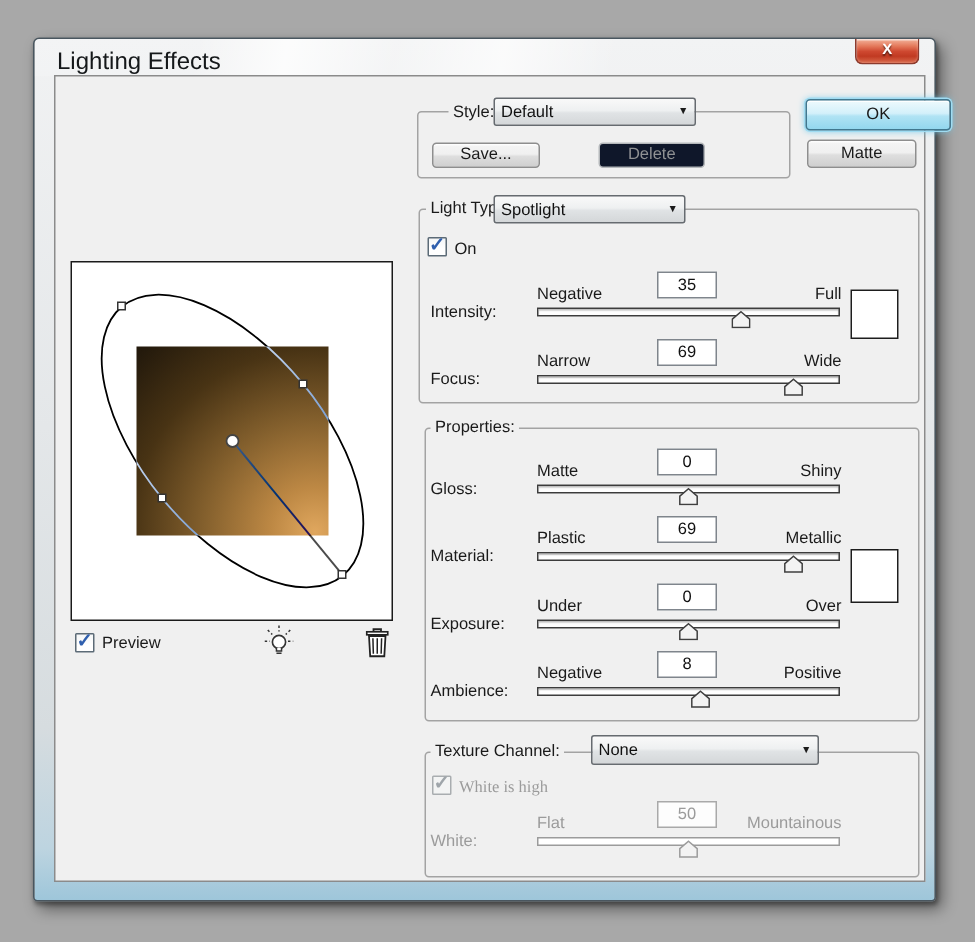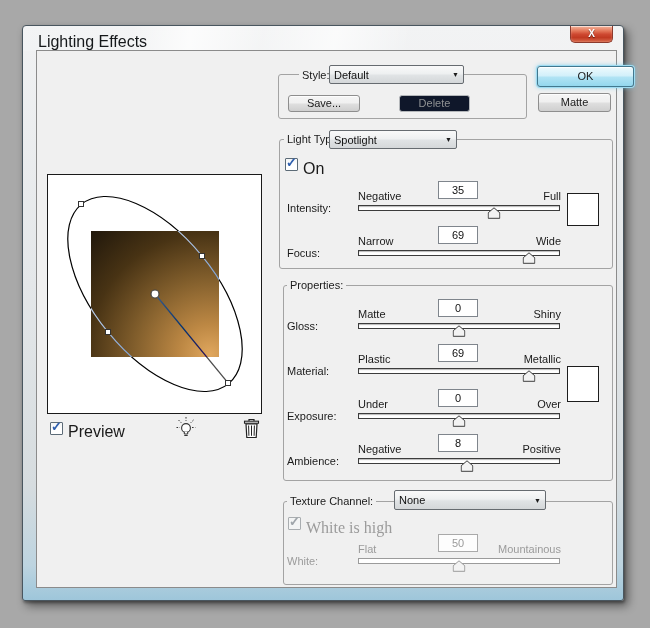--- a/index.html
+++ b/index.html
@@ -44,21 +44,21 @@
     background:linear-gradient(#eefafd 0%,#d3f0fa 45%,#b0e3f4 55%,#93d7ee 100%);
     box-shadow:0 0 0 1px #9fdcf2,0 0 5px #6fcbec,inset 0 1px 0 rgba(255,255,255,.9);}
   .btn.disabled{background:#0f172a;border-color:#b4b7ba;color:#8f9193;box-shadow:none;cursor:default;}
 
   
   .cb{position:absolute;width:13px;height:13px;border:1px solid #5c6b77;border-radius:1px;
     background:linear-gradient(#f4f6f7,#ffffff 60%);z-index:4;cursor:pointer;}
   .cb .check{position:absolute;left:0px;top:-4px;font-size:13px;font-weight:bold;color:#2f5fae;}
   .cb.disabled{border-color:#a9adb0;background:#f3f4f4;cursor:default;}
   .cb.disabled .check{color:#9fa5aa;}
-  .cblabel{position:absolute;font-size:16px;color:#1a1a1a;z-index:4;}
+  .cblabel{position:absolute;font-size:11px;color:#1a1a1a;z-index:4;}
   .cblabel.dimtext{color:#9b9b9b;}
 
   
   .srow{position:absolute;left:246px;width:330px;height:42px;z-index:4;}
   .rowname{position:absolute;left:4px;top:21px;font-size:11px;color:#1a1a1a;}
   .endl{position:absolute;left:75px;top:9px;font-size:11px;color:#1a1a1a;}
   .endr{position:absolute;right:52px;top:9px;font-size:11px;color:#1a1a1a;}
   .valbox{position:absolute;left:155px;top:0;width:40px;height:18px;border:1px solid #7f858c;
     background:#fff;font-size:11px;font-family:"Liberation Sans",sans-serif;text-align:center;color:#111;padding:0;}
   .slider{position:absolute;left:75px;top:24px;width:202px;height:16px;}

